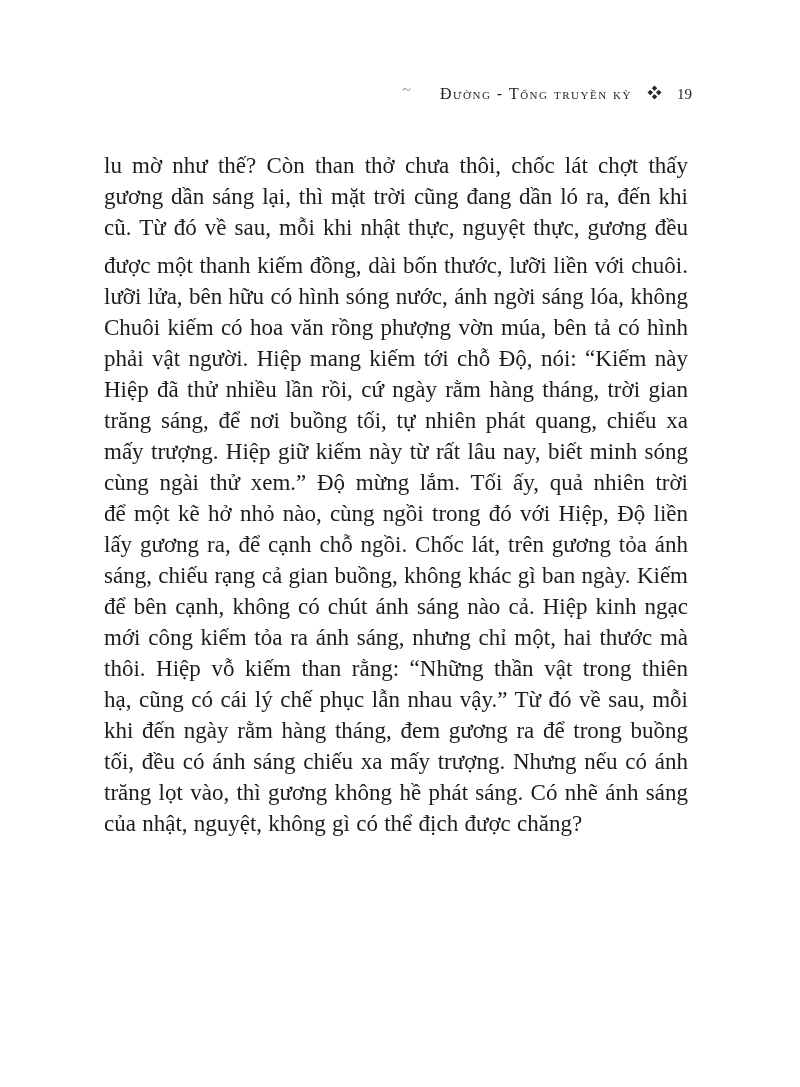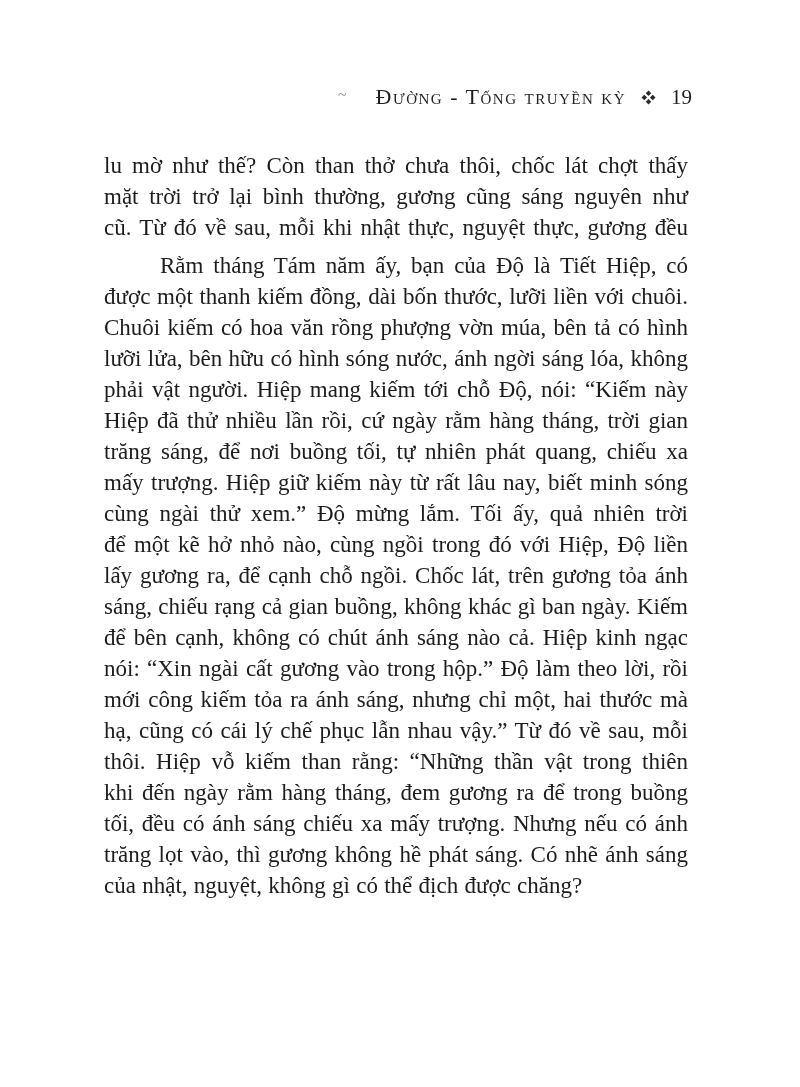--- a/index.html
+++ b/index.html
@@ -29,32 +29,32 @@
   }
   .header-artifact {
     color: #9a9a9a;
     font-size: 16px;
     margin-right: 14px;
     transform: translateY(-4px);
     display: inline-block;
   }
   .header-title {
     font-variant: small-caps;
-    font-size: 22px;
+    font-size: 16px;
     letter-spacing: 1.5px;
     color: #1f1f1f;
   }
   .header-diamond {
     display: inline-block;
     width: 15px;
     height: 15px;
     transform: translateY(1px);
   }
   .header-page-number {
-    font-size: 21px;
+    font-size: 15px;
     color: #1f1f1f;
   }
   .content {
     position: absolute;
     top: 146px;
     left: 100px;
     width: 592px;
   }
   .paragraph {
     margin: 4px;
@@ -93,41 +93,39 @@
           <polygon points="8,9.5 10.9,12.5 8,15.5 5.1,12.5"></polygon>
         </g>
       </svg>
     </span>
     <span class="header-page-number">19</span>
   </div>
 
   <div class="content">
       <div class="paragraph">
         <div class="line">lu mờ như thế? Còn than thở chưa thôi, chốc lát chợt thấy</div>
-        <div class="line">mặt trời trở lại bình thường, gương cũng sáng nguyên như</div>
+        <div class="line">gương dần sáng lại, thì mặt trời cũng đang dần ló ra, đến khi</div>
         <div class="line">cũ. Từ đó về sau, mỗi khi nhật thực, nguyệt thực, gương đều</div>
       </div>
       <div class="paragraph">
-        <div class="line indent">Rằm tháng Tám năm ấy, bạn của Độ là Tiết Hiệp, có</div>
         <div class="line">được một thanh kiếm đồng, dài bốn thước, lưỡi liền với chuôi.</div>
+        <div class="line">lưỡi lửa, bên hữu có hình sóng nước, ánh ngời sáng lóa, không</div>
         <div class="line">Chuôi kiếm có hoa văn rồng phượng vờn múa, bên tả có hình</div>
-        <div class="line">lưỡi lửa, bên hữu có hình sóng nước, ánh ngời sáng lóa, không</div>
         <div class="line">phải vật người. Hiệp mang kiếm tới chỗ Độ, nói: “Kiếm này</div>
         <div class="line">Hiệp đã thử nhiều lần rồi, cứ ngày rằm hàng tháng, trời gian</div>
         <div class="line">trăng sáng, để nơi buồng tối, tự nhiên phát quang, chiếu xa</div>
         <div class="line">mấy trượng. Hiệp giữ kiếm này từ rất lâu nay, biết minh sóng</div>
         <div class="line">cùng ngài thử xem.” Độ mừng lắm. Tối ấy, quả nhiên trời</div>
         <div class="line">để một kẽ hở nhỏ nào, cùng ngồi trong đó với Hiệp, Độ liền</div>
         <div class="line">lấy gương ra, để cạnh chỗ ngồi. Chốc lát, trên gương tỏa ánh</div>
         <div class="line">sáng, chiếu rạng cả gian buồng, không khác gì ban ngày. Kiếm</div>
         <div class="line">để bên cạnh, không có chút ánh sáng nào cả. Hiệp kinh ngạc</div>
-        <div class="line">nói: “Xin ngài cất gương vào trong hộp.” Độ làm theo lời, rồi</div>
         <div class="line">mới công kiếm tỏa ra ánh sáng, nhưng chỉ một, hai thước mà</div>
+        <div class="line">thôi. Hiệp vỗ kiếm than rằng: “Những thần vật trong thiên</div>
         <div class="line">hạ, cũng có cái lý chế phục lẫn nhau vậy.” Từ đó về sau, mỗi</div>
-        <div class="line">thôi. Hiệp vỗ kiếm than rằng: “Những thần vật trong thiên</div>
         <div class="line">khi đến ngày rằm hàng tháng, đem gương ra để trong buồng</div>
         <div class="line">tối, đều có ánh sáng chiếu xa mấy trượng. Nhưng nếu có ánh</div>
         <div class="line">trăng lọt vào, thì gương không hề phát sáng. Có nhẽ ánh sáng</div>
         <div class="line last">của nhật, nguyệt, không gì có thể địch được chăng?</div>
       </div>
     </div>
 
 </div>
 
 </body></html>

